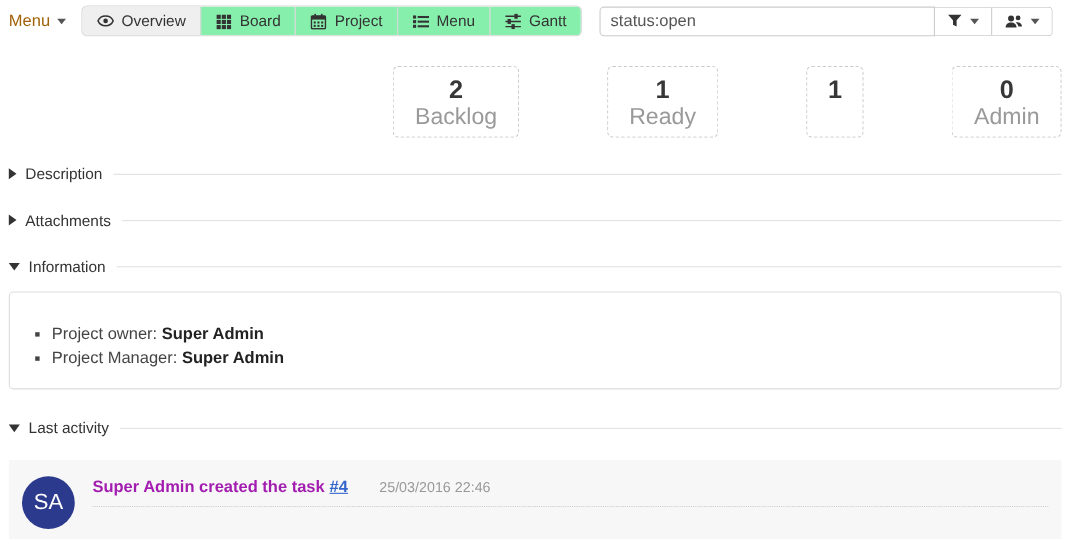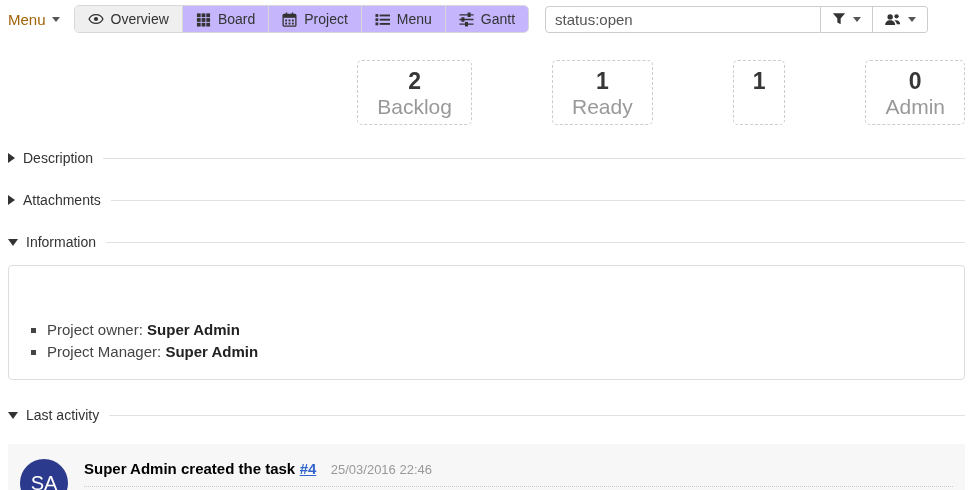--- a/index.html
+++ b/index.html
@@ -8,26 +8,26 @@
 
   
   .top-bar { display: flex; align-items: center; padding: 4px 8px 0 8px; height: 34px; }
   .menu-toggle { display: inline-flex; align-items: center; gap: 6px; font-size: 15px;
     color: #a16207; cursor: pointer; margin-right: 14px; justify-content: space-between; }
   .caret { width: 0; height: 0; border-left: 4px solid transparent;
     border-right: 4px solid transparent; border-top: 5px solid #555; display: inline-block; }
   .tab-group { display: inline-flex; border: 1px solid #d8d8d8; border-radius: 5px;
     overflow: hidden; background: #fff; height: 28px; }
   .tab { display: inline-flex; align-items: center; gap: 7px; padding: 0 13px;
-    font-size: 14px; color: #333; cursor: pointer; border-left: 1px solid #d8d8d8; background: #c4b5fd; }
+    font-size: 14px; color: #333; cursor: pointer; border-left: 1px solid #d8d8d8; background: #86efac; }
   .tab:first-child { border-left: none; }
   .tab.active { background: #efefef; font-weight: normal; }
   .tab svg, .btn svg { flex: 0 0 auto; }
   .search-wrap { display: inline-flex; margin-left: 16px; height: 27px; }
-  .search-input { width: 276px; height: 27px; border: 1px solid #ccc;
+  .search-input { width: 305px; height: 27px; border: 1px solid #ccc;
     border-radius: 4px 0 0 4px; padding: 0 9px; font-size: 15px; color: #555;
     font-family: "Liberation Sans", sans-serif; outline: none; }
   .btn-group { display: inline-flex; border: 1px solid #ccc; border-left: none;
     border-radius: 0 4px 4px 0; overflow: hidden; height: 27px; }
   .btn { display: inline-flex; align-items: center; gap: 7px; padding: 0 11px;
     background: #fff; cursor: pointer; border-left: 1px solid #ccc; }
   .btn:first-child { border-left: none; }
 
   
   .stats-row { display: flex; justify-content: flex-end; gap: 80px; margin: 26px 8px 0 0; }
@@ -41,36 +41,36 @@
   .section-header { display: flex; align-items: center; padding: 13px 0; cursor: pointer; }
   .arrow-right { width: 0; height: 0; border-top: 5px solid transparent;
     border-bottom: 5px solid transparent; border-left: 7px solid #333; margin-right: 8px; }
   .arrow-down { width: 0; height: 0; border-left: 5px solid transparent;
     border-right: 5px solid transparent; border-top: 7px solid #333; margin-right: 8px; }
   .section-title { font-size: 14px; color: #333; }
   .section-rule { flex: 1; height: 1px; background: #e2e2e2; margin-left: 10px; }
 
   .info-panel { border: 1px solid #ddd; border-radius: 4px; background: #fff;
     padding: 27px 12px 16px 16px; margin: 2px 0 10px 0; }
-  .info-list { list-style: square; padding-left: 22px; color: #444; margin-top: 26px; }
+  .info-list { list-style: square; padding-left: 22px; color: #444; }
   .info-list li { font-size: 15px; line-height: 22px; }
   .info-list strong { color: #222; }
 
   .last-activity { margin-top: 14px; }
   .activity-panel { background: #f7f7f7; margin: 8px 0 0 0; padding: 15px 12px 30px 12px;
     min-height: 85px; }
   .activity-item { display: flex; align-items: flex-start; }
   .avatar { width: 48px; height: 48px; border-radius: 50%; background: #2b3a8c;
     color: #fff; font-size: 20px; display: flex; align-items: center; justify-content: center;
     flex: 0 0 auto; }
   .activity-content { flex: 1; margin-left: 16px; padding-top: 1px; }
   .activity-title-row { border-bottom: 1px dotted #ccc; padding-bottom: 8px; }
-  .activity-title { font-weight: bold; font-size: 15px; color: #000000; }
+  .activity-title { font-weight: bold; font-size: 15px; color: #a21caf; }
   .task-link { color: #3366cc; text-decoration: underline; font-weight: bold; font-size: 15px; }
-  .activity-date { color: #999; font-size: 13px; margin-left: 10px; }
+  .activity-date { color: #999; font-size: 13px; margin-left: 24px; }
 </style>
 </head>
 <body>
 
 <div class="top-bar">
   <span class="menu-toggle">
     <span>Menu</span>
     <span class="caret"></span>
   </span>
 

